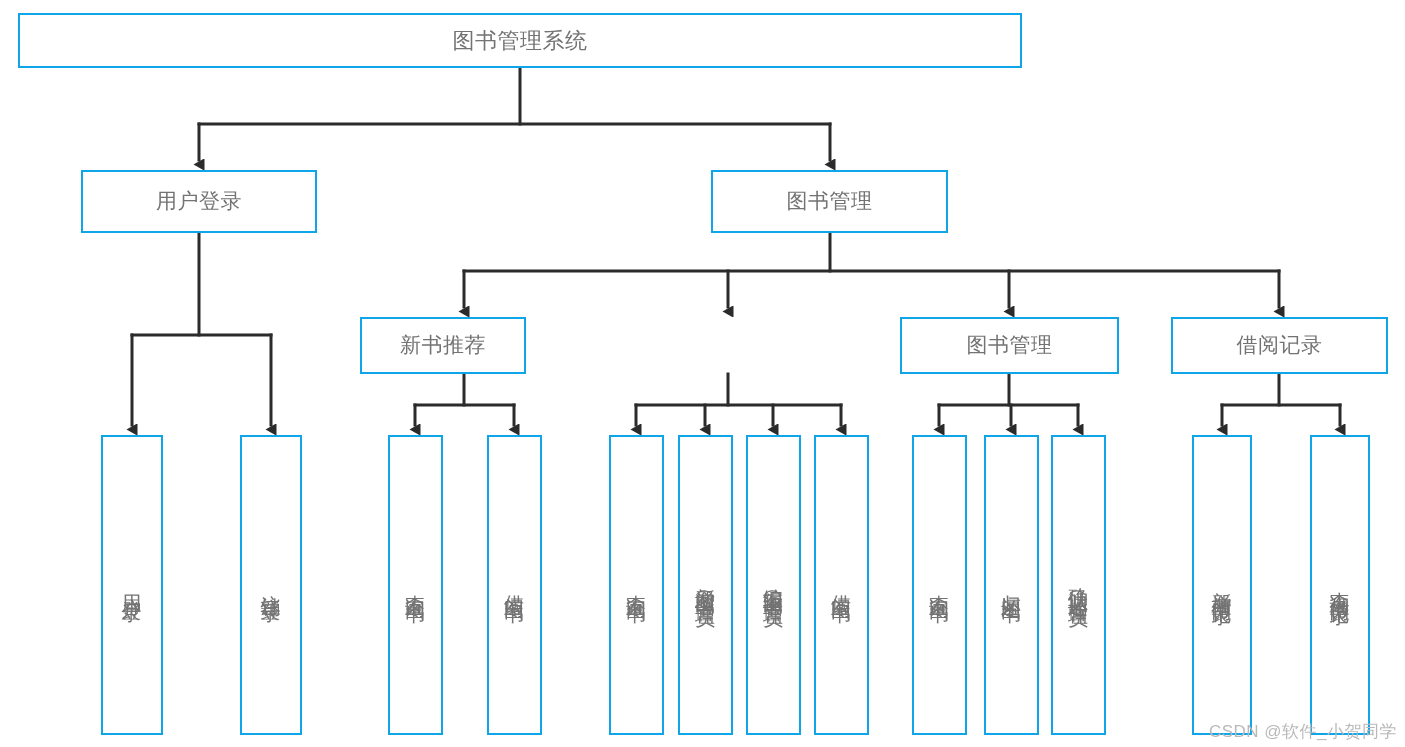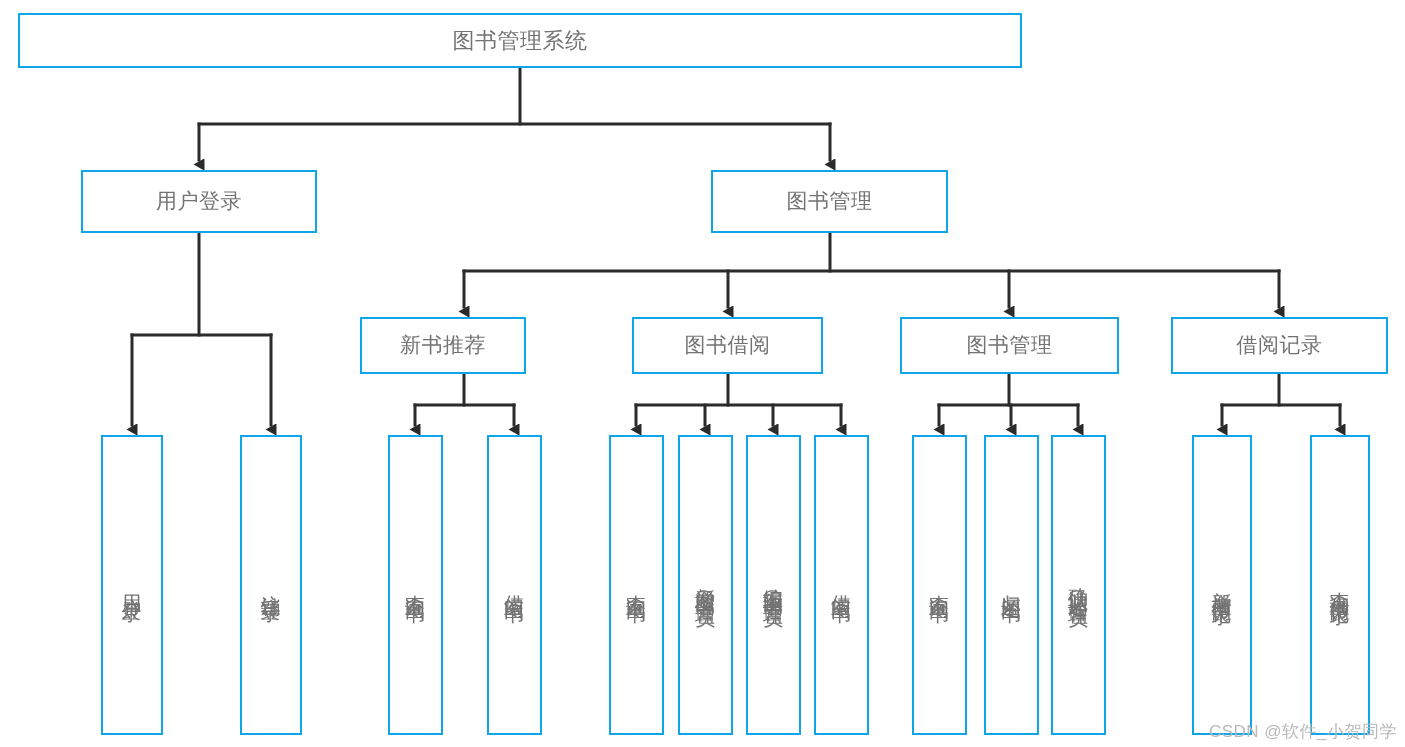--- a/index.html
+++ b/index.html
@@ -135,23 +135,20 @@
   <div class="node horiz" style="left:81px; top:170px; width:236px; height:63px;">
     <span class="node-label">用户登录</span>
   </div>
   <div class="node horiz" style="left:711px; top:170px; width:237px; height:63px;">
     <span class="node-label">图书管理</span>
   </div>
 
   <div class="node horiz" style="left:360px; top:317px; width:166px; height:57px;">
     <span class="node-label">新书推荐</span>
   </div>
-  <div class="node horiz" style="left:632px; top:317px; width:191px; height:57px;">
-    <span class="node-label">图书借阅</span>
-  </div>
   <div class="node horiz" style="left:900px; top:317px; width:219px; height:57px;">
     <span class="node-label">图书管理</span>
   </div>
   <div class="node horiz" style="left:1171px; top:317px; width:217px; height:57px;">
     <span class="node-label">借阅记录</span>
   </div>
 
   <div class="node vert" style="left:101px; top:435px; width:62px; height:300px;">
     <span class="node-label">用户登录</span>
   </div>

